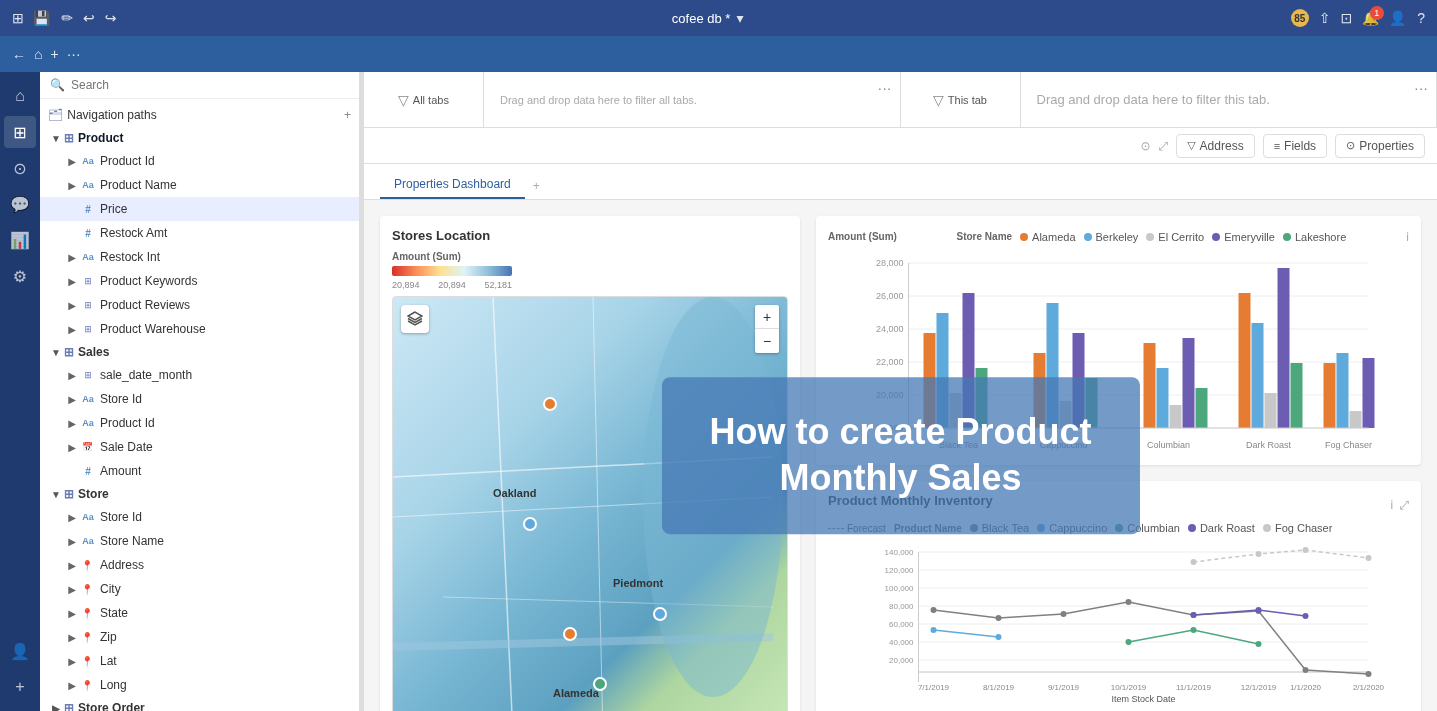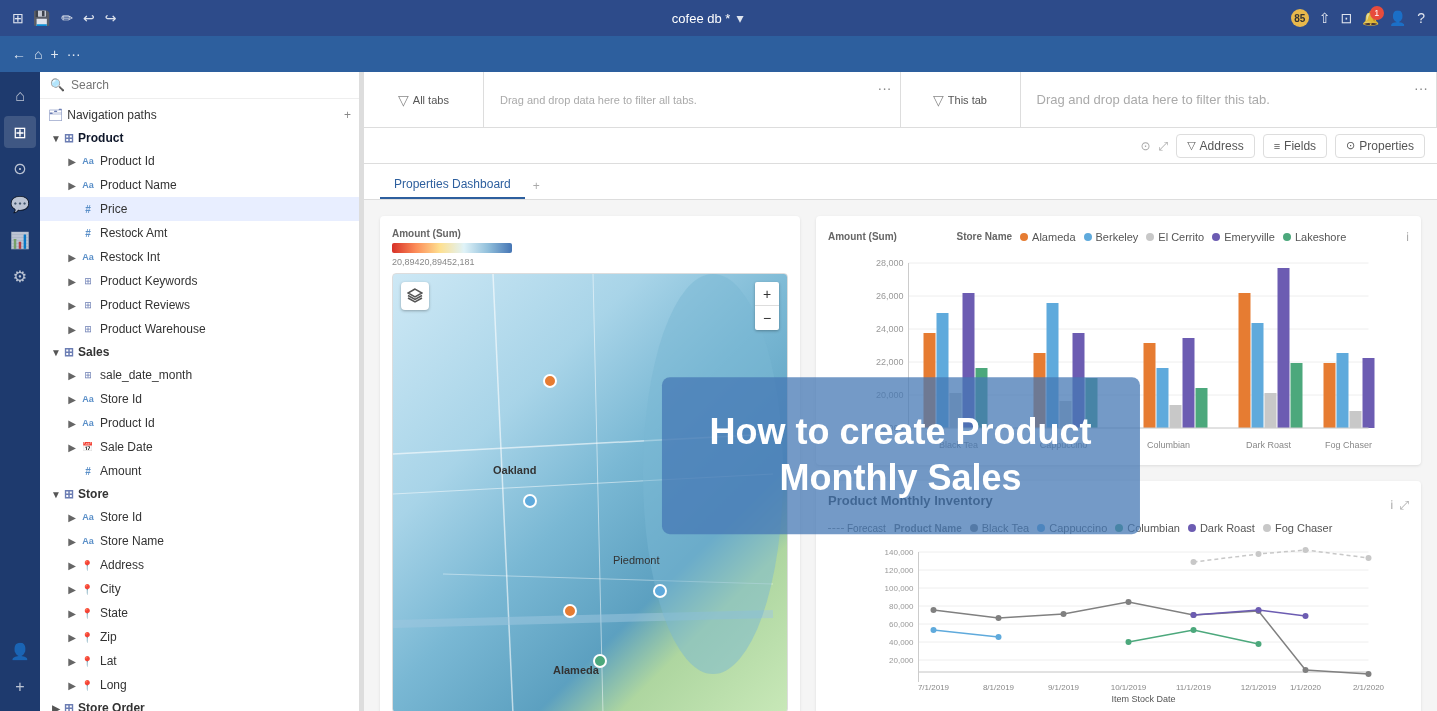--- a/index.html
+++ b/index.html
@@ -88,21 +88,21 @@
 
     
     .tree-container::-webkit-scrollbar { width: 4px; }
     .tree-container::-webkit-scrollbar-track { background: transparent; }
     .tree-container::-webkit-scrollbar-thumb { background: #ccc; border-radius: 2px; }
 
     .drag-divider { width: 4px; background: #ddd; cursor: col-resize; flex-shrink: 0; }
 
     .heatmap-bar { display: flex; align-items: center; gap: 4px; margin-bottom: 4px; }
     .heatmap-gradient { width: 120px; height: 10px; background: linear-gradient(to right, #d73027, #fc8d59, #fee090, #e0f3f8, #91bfdb, #4575b4); border-radius: 2px; }
-    .heatmap-labels { display: flex; width: 120px; font-size: 9px; color: #888; }
+    .heatmap-labels { display: flex; justify-content: space-between; width: 120px; font-size: 9px; color: #888; }
   </style>
 </head>
 <body>
 
 <div class="topbar">
   <div class="topbar-icons">
     <span class="topbar-icon">⊞</span>
     <span class="topbar-icon">💾</span>
     <span class="topbar-icon">✏</span>
     <span class="topbar-icon">↩</span>
@@ -348,20 +348,21 @@
       <div class="overlay">
         <h1>
           <span>How to create Product</span><br>
           <span>Monthly Sales</span>
         </h1>
       </div>
 
       <div class="charts-grid">
 
         <div class="chart-card stores-location">
+          <div class="chart-title">Stores Location</div>
           <div style="display:flex;gap:8px;margin-bottom:6px;align-items:flex-start;">
             <div>
               <div style="font-size:10px;color:#666;font-weight:600;margin-bottom:4px;">Amount (Sum)</div>
               <div class="heatmap-bar">
                 <div class="heatmap-gradient"></div>
               </div>
               <div class="heatmap-labels">
                 <span>20,894</span>
                 <span>20,894</span>
                 <span>52,181</span>
@@ -392,21 +393,21 @@
               <div class="map-btn">−</div>
             </div>
 
             <div class="map-dot" style="background:#e67c32;top:100px;left:150px;"></div>
             <div class="map-dot" style="background:#5faadc;top:220px;left:130px;"></div>
             <div class="map-dot" style="background:#e67c32;top:330px;left:170px;"></div>
             <div class="map-dot" style="background:#5faadc;top:310px;left:260px;"></div>
             <div class="map-dot" style="background:#4ca87c;top:380px;left:200px;"></div>
 
             <div style="position:absolute;top:190px;left:100px;font-size:11px;font-weight:600;color:#333;">Oakland</div>
-            <div style="position:absolute;top:280px;left:220px;font-size:11px;font-weight:400;color:#333;">Piedmont</div>
+            <div style="position:absolute;top:280px;left:220px;font-size:11px;font-weight:700;color:#333;">Piedmont</div>
             <div style="position:absolute;top:390px;left:160px;font-size:11px;font-weight:600;color:#333;">Alameda</div>
           </div>
         </div>
 
         <div style="display:flex;flex-direction:column;gap:16px;">
 
           <div class="chart-card bar-chart-card">
             <div style="display:flex;align-items:center;justify-content:space-between;">
               <div style="font-size:10px;color:#666;font-weight:600;">Amount (Sum)</div>
               <div style="display:flex;align-items:center;gap:8px;">

